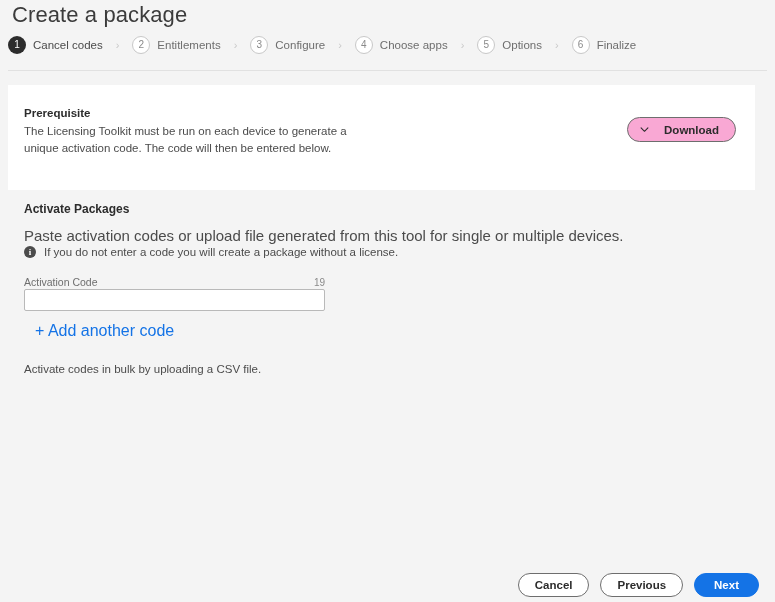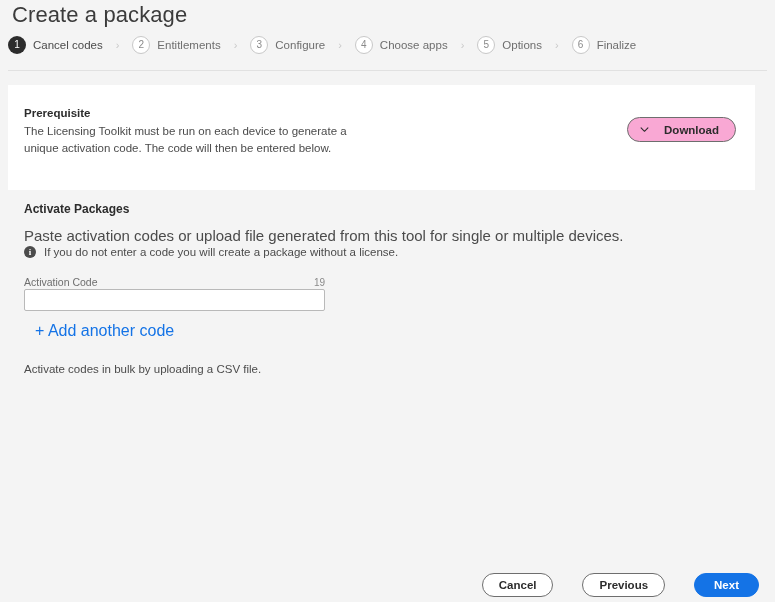--- a/index.html
+++ b/index.html
@@ -234,21 +234,21 @@
     font-style: italic;
     cursor: pointer;
   }
 
   
   .footer {
     position: absolute;
     right: 16px; top: 573px;
     display: flex;
     align-items: flex-start;
-    gap: 29px;
+    gap: 11px;
   }
   .btn {
     height: 24px;
     border-radius: 12px;
     font-size: 11.5px;
     font-weight: bold;
     display: flex;
     align-items: center;
     justify-content: center;
     cursor: pointer;

